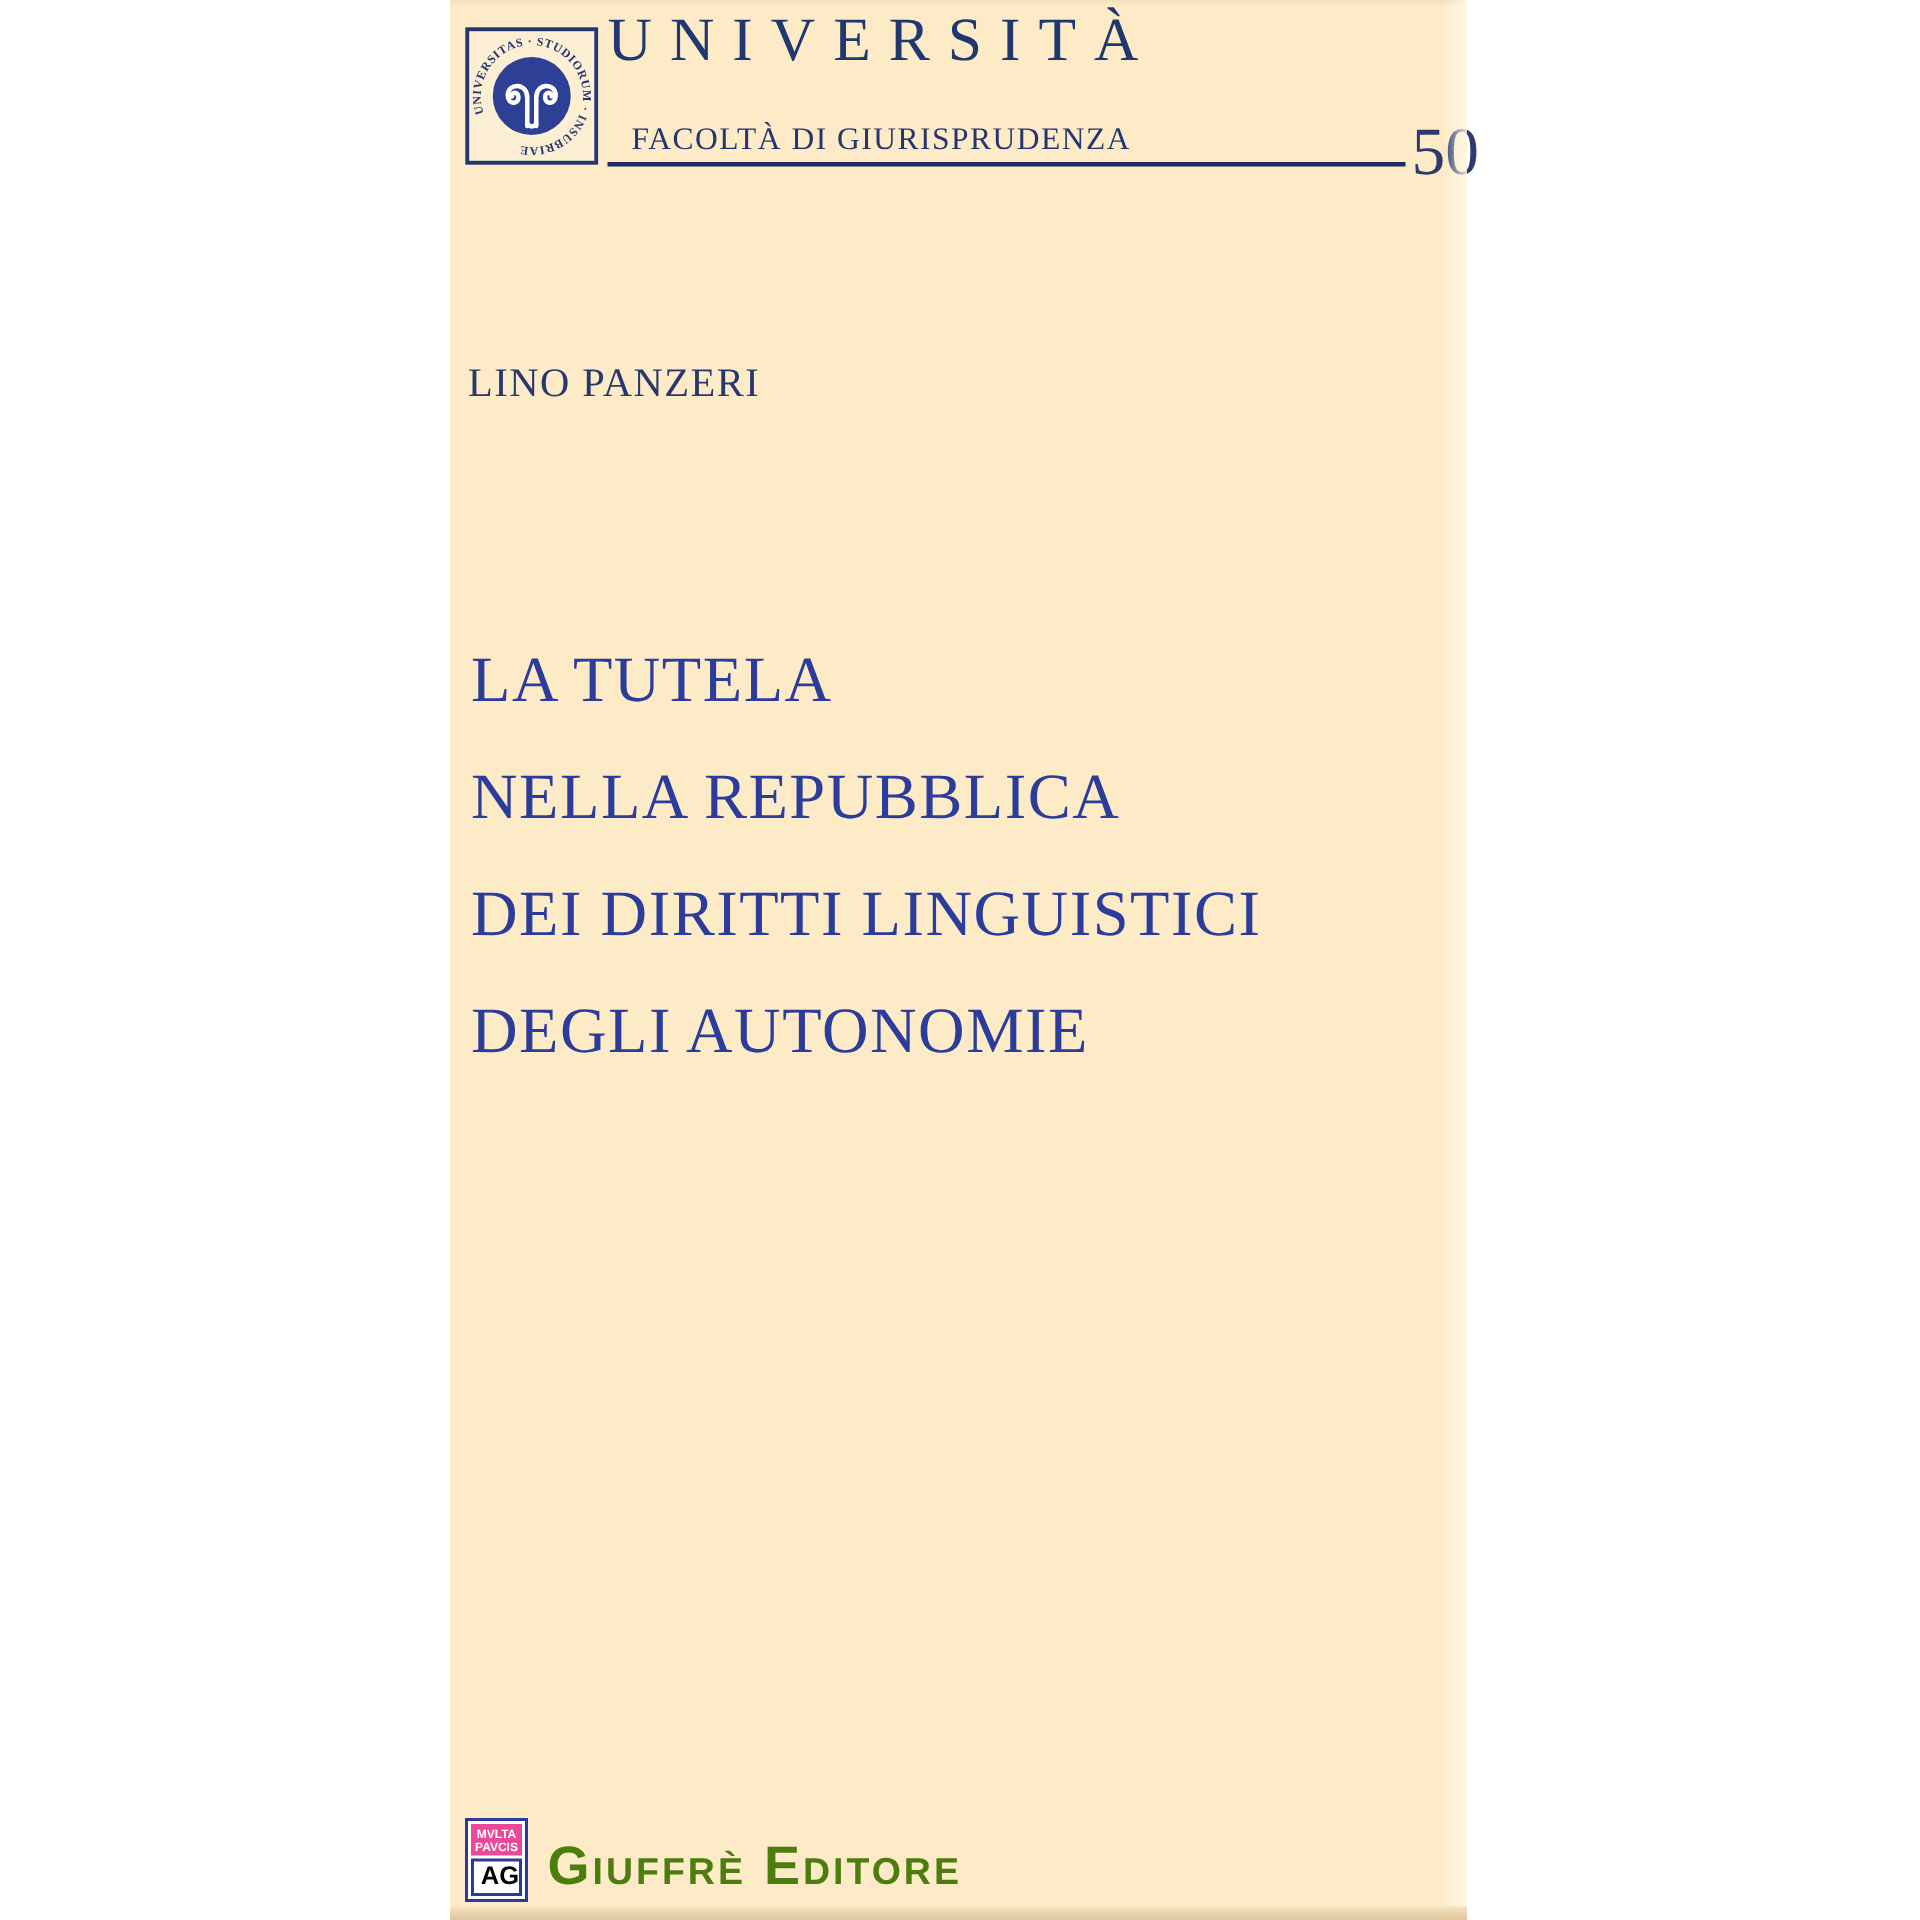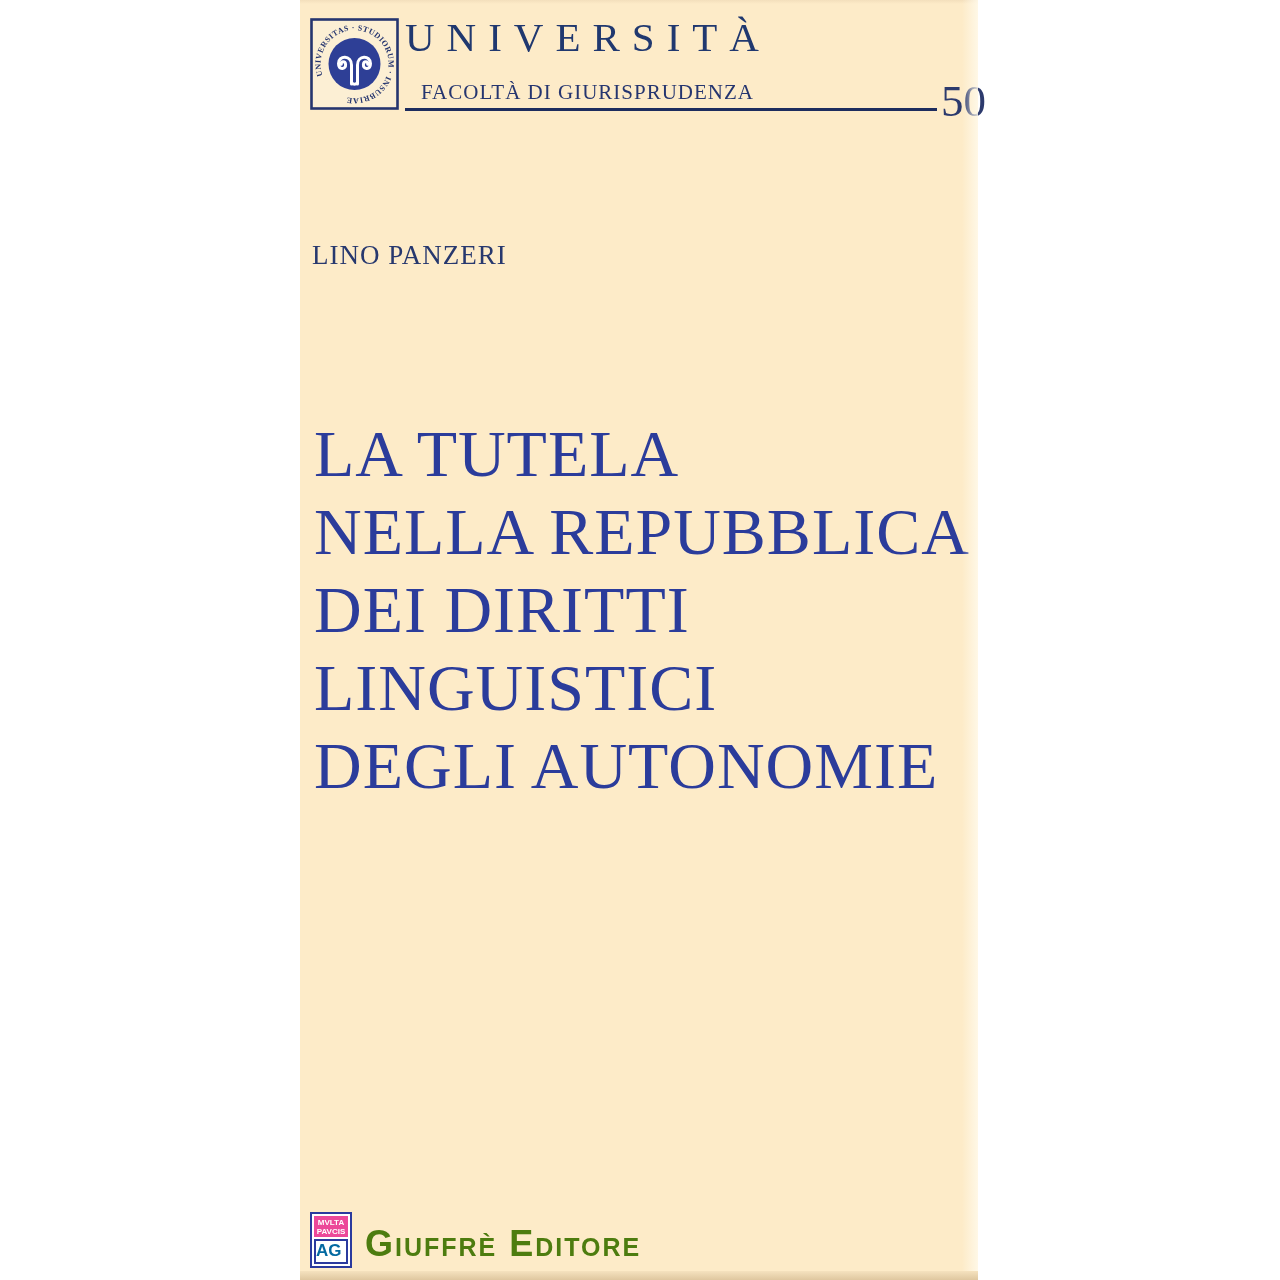--- a/index.html
+++ b/index.html
@@ -23,21 +23,21 @@
   .top-edge{
     position:absolute;left:0;right:0;top:0;height:4px;
     background:linear-gradient(to bottom,#f3dfbc,rgba(253,235,200,0));
   }
   .sx80{transform:scaleX(0.80);}
   .sx85{transform:scaleX(0.85);}
   .sx90{transform:scaleX(0.90);}
 
   
   .seal{position:absolute;left:10px;top:18px;width:89px;height:92px;}
-  .hdr-uni{position:absolute;left:105px;top:9px;color:#20386f;margin-top:11px;}
+  .hdr-uni{position:absolute;left:105px;top:9px;color:#20386f;}
   .hdr-uni .l1{font-size:41px;line-height:35px;letter-spacing:12px;}
   .hdr-uni .l2{font-size:41px;line-height:35px;letter-spacing:1px;}
   .hdr-fac{
     position:absolute;left:105px;top:80px;color:#25356f;
     font-size:21px;line-height:24px;letter-spacing:1px;margin-left:16px;
   }
   .hdr-rule{
     position:absolute;left:105px;top:108px;width:532px;height:3px;
     background:#1d2c5e;
   }
@@ -49,37 +49,37 @@
   
   .author{
     position:absolute;left:12px;top:242px;color:#27386e;
     font-size:27px;line-height:27px;letter-spacing:1px;
   }
 
   
   .title{
     position:absolute;left:14px;top:415px;color:#2b3c9b;
   }
-  .title .tline{font-size:66px;line-height:78px;letter-spacing:1px;}
+  .title .tline{font-size:43px;line-height:78px;letter-spacing:1px;}
 
   
   .pub-logo{
     position:absolute;left:10px;top:1212px;width:42px;height:56px;
     box-sizing:border-box;border:2px solid #2b3a9e;background:#ffffff;
     padding:2px;display:flex;flex-direction:column;gap:2px;
   }
   .pub-motto{
     background:#ec4899;color:#ffffff;text-align:center;
     font-family:"Liberation Sans", sans-serif;font-weight:bold;
     font-size:8px;line-height:9px;letter-spacing:0;padding:2px 0 1px 0;
   }
   .pub-ag{
-    flex:1;box-sizing:border-box;border:2px solid #2b3a9e;color:#0369a1;
+    flex:1;box-sizing:border-box;border:2px solid #2b3a9e;color:#000000;
     font-family:"Liberation Sans", sans-serif;font-weight:bold;
-    font-size:17px;line-height:20px;text-align:left;
+    font-size:17px;line-height:20px;text-align:right;
   }
   .pub-name{
     position:absolute;left:65px;top:1226px;color:#4d7c0f;
     font-family:"Liberation Sans", sans-serif;font-weight:bold;
     font-variant:small-caps;font-size:36px;line-height:36px;letter-spacing:2px;
   }
 </style>
 </head>
 <body>
 

